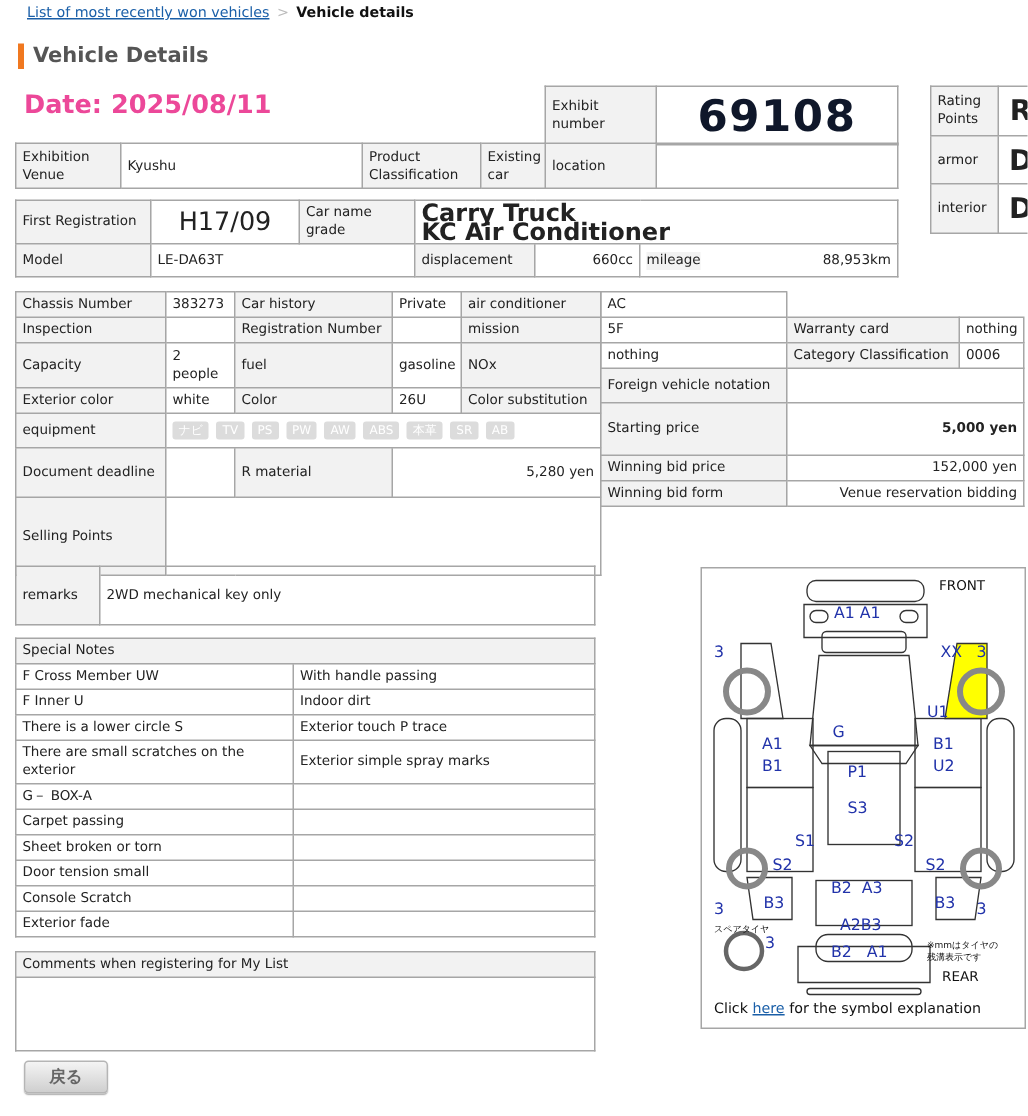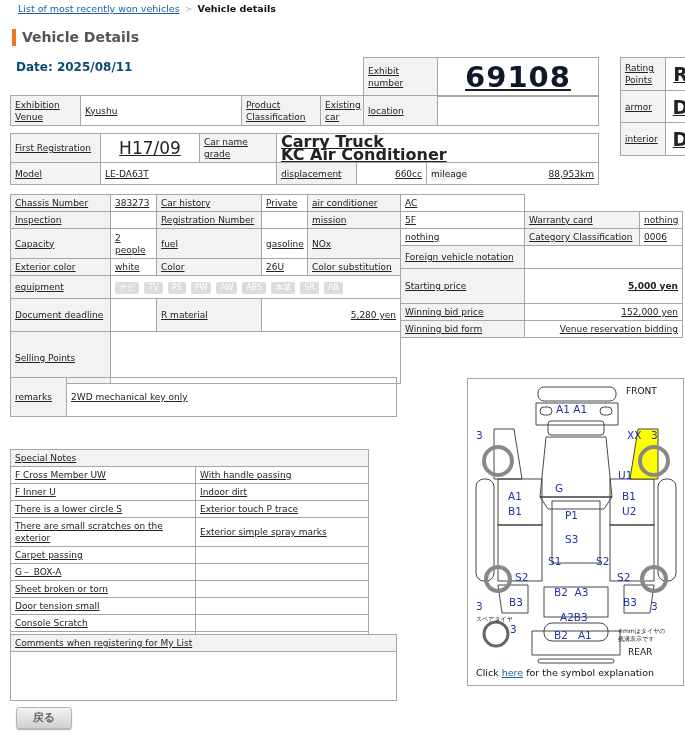--- a/index.html
+++ b/index.html
@@ -2,31 +2,31 @@
 <html><head>
 <meta charset="utf-8">
 <style>
   * { box-sizing: border-box; margin: 0; padding: 0; }
   body {
     width: 685px; height: 744px; background: #ffffff; position: relative;
     font-family: "DejaVu Sans", "Liberation Sans", sans-serif;
     font-size: 9px; color: #222; overflow: hidden;
   }
   .abs { position: absolute; }
-  table { border-collapse: collapse; position: absolute; table-layout: fixed; text-decoration: underline; }
+  table { border-collapse: collapse; position: absolute; table-layout: fixed; }
   td { border: 1px solid #a6a6a6; padding: 0 4px; vertical-align: middle; font-size: 9px; line-height: 12px; }
   td.lbl { background: #f2f2f2; }
   td.r { text-align: right; }
   .breadcrumb { left: 6px; top: 3px; font-size: 9.5px; padding-left: 12px; }
   .breadcrumb a { color: #1a5fa8; text-decoration: underline; }
   .breadcrumb .sep { color: #bbb; margin: 0 5px; }
   .breadcrumb .cur { font-weight: bold; color: #111; }
   .title { left: 12px; top: 29px; height: 17px; border-left: 4px solid #f07820; padding-left: 6px;
     font-size: 14px; font-weight: bold; color: #555; line-height: 17px; }
-  .date { left: 16px; top: 60px; font-size: 12px; font-weight: bold; color: #0c4a6e; }
+  .date { left: 16px; top: 60px; font-size: 17px; font-weight: bold; color: #ec4899; }
   .big-num { font-size: 29px; font-weight: bold; text-align: center; color: #0f172a; letter-spacing: 1px; }
   .first-reg { font-size: 17px; text-align: center; }
   .carname { font-size: 16px; font-weight: bold; line-height: 13px; }
   .grade { font-size: 19px; font-weight: bold; text-align: center; }
   .badge { display: inline-block; background: #dcdcdc; color: #fff; font-size: 8px; padding: 1px 4px;
     margin-right: 5px; border-radius: 2px; line-height: 10px; }
   .btn-back { left: 16px; top: 707px; width: 56px; height: 22px; border: 1px solid #b5b5b5; border-radius: 3px;
     background: linear-gradient(#f4f4f4, #cfcfcf); color: #666; font-weight: bold; font-size: 11px;
     text-align: center; line-height: 20px; box-shadow: 0 1px 1px #aaa; }
   .diagram { left: 467px; top: 378px; width: 217px; height: 308px; border: 1px solid #a6a6a6; background: #fff; }
@@ -233,21 +233,21 @@
       <col>
     </colgroup>
   <tbody>
       <tr style="height:39px">
     <td class="lbl">remarks</td>
     <td>2WD mechanical key only</td>
   </tr>
 </tbody>
   </table>
 
-<table style="left:10px; top:449px; width:359px;">
+<table style="left:10px; top:425px; width:387px;">
   <colgroup>
       <col style="width:185px">
       <col>
     </colgroup>
   <tbody>
       <tr style="height:17px">
         <td colspan="2" class="lbl">Special Notes</td>
       </tr>
   <tr style="height:17px">
         <td>F Cross Member UW</td>
@@ -259,25 +259,25 @@
       </tr>
   <tr style="height:17px">
         <td>There is a lower circle S</td>
         <td>Exterior touch P trace</td>
       </tr>
   <tr style="height:29px">
         <td>There are small scratches on the exterior</td>
         <td>Exterior simple spray marks</td>
       </tr>
   <tr style="height:17px">
+        <td>G－ BOX-A</td>
+        <td></td>
+      </tr>
+  <tr style="height:17px">
         <td>Carpet passing</td>
-        <td></td>
-      </tr>
-  <tr style="height:17px">
-        <td>G－ BOX-A</td>
         <td></td>
       </tr>
   <tr style="height:17px">
         <td>Sheet broken or torn</td>
         <td></td>
       </tr>
   <tr style="height:17px">
         <td>Door tension small</td>
         <td></td>
       </tr>
@@ -355,21 +355,21 @@
   <div class="dlabel" style="left:183px; top:50px;">3</div>
   <div class="dlabel" style="left:159px; top:50px;">XX</div>
   <div class="dlabel" style="left:150px; top:90px;">U1</div>
   <div class="dlabel" style="left:87px; top:103px;">G</div>
   <div class="dlabel" style="left:40px; top:110px; white-space:pre; line-height:15px;">A1
 B1</div>
   <div class="dlabel" style="left:154px; top:110px; white-space:pre; line-height:15px;">B1
 U2</div>
   <div class="dlabel" style="left:97px; top:130px;">P1</div>
   <div class="dlabel" style="left:97px; top:154px;">S3</div>
-  <div class="dlabel" style="left:80px; top:176px;">S1</div>
+  <div class="dlabel" style="left:62px; top:176px;">S1</div>
   <div class="dlabel" style="left:128px; top:176px;">S2</div>
   <div class="dlabel" style="left:47px; top:192px;">S2</div>
   <div class="dlabel" style="left:149px; top:192px;">S2</div>
   <div class="dlabel" style="left:86px; top:207px; white-space:pre;">B2  A3</div>
   <div class="dlabel" style="left:8px; top:221px;">3</div>
   <div class="dlabel" style="left:41px; top:217px;">B3</div>
   <div class="dlabel" style="left:155px; top:217px;">B3</div>
   <div class="dlabel" style="left:183px; top:221px;">3</div>
   <div class="dlabel" style="left:92px; top:232px;">A2B3</div>
   <div class="dlabel" style="left:8px; top:236px; color:#111; font-size:6px;">スペアタイヤ</div>

